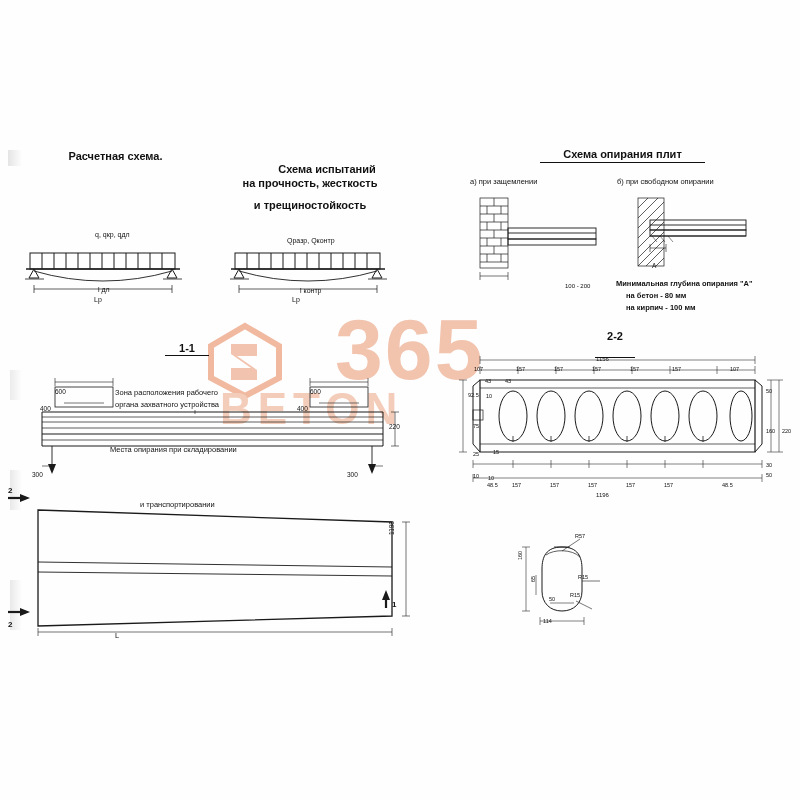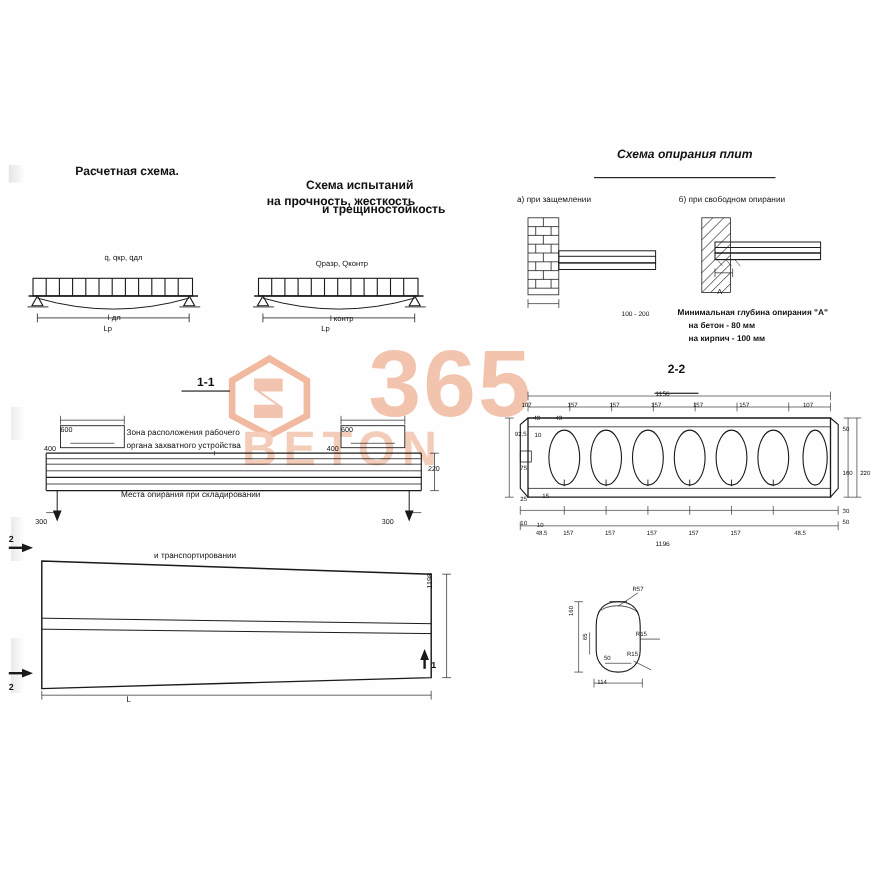--- a/index.html
+++ b/index.html
@@ -86,23 +86,23 @@
       <path d="M26,22 L52,22 L52,34 L32,34 L52,48 L52,58 L26,58 L26,46 L46,46 L26,32 Z" fill="#f0b9a0" opacity=".85"></path>
     </svg>
     <div id="wm-text">365</div>
     <div id="wm-sub">BETON</div>
   </div>
 
   <div class="abs head" style="left:33px;top:150px;width:165px;">Расчетная схема.</div>
 
   <div class="abs head center" style="left:232px;top:163px;width:190px;">Схема испытаний</div>
   <div class="abs head center" style="left:208px;top:177px;width:204px;">на прочность, жесткость</div>
-  <div class="abs head center" style="left:215px;top:185px;width:190px;text-align:right;">и трещиностойкость</div>
-
-  <div class="abs head center underline" style="left:540px;top:135px;width:165px;padding-bottom:14px;font-style:italic;">Схема опирания плит</div>
+  <div class="abs head center" style="left:215px;top:199px;width:190px;">и трещиностойкость</div>
+
+  <div class="abs head center underline" style="left:540px;top:148px;width:165px;padding-bottom:2px;">Схема опирания плит</div>
   <div class="abs txt" style="left:470px;top:178px;font-size:7.5px;">а) при защемлении</div>
   <div class="abs txt" style="left:617px;top:178px;font-size:7.5px;">б) при свободном опирании</div>
 
   <svg class="abs" style="left:20px;top:225px;" width="180" height="90">
 
     <g stroke="#1a1a1a" stroke-width="1" fill="none">
       <rect x="10" y="28" width="145" height="16"></rect>
 
       <line x1="22" y1="28" x2="22" y2="44"></line>
       <line x1="34" y1="28" x2="34" y2="44"></line>

